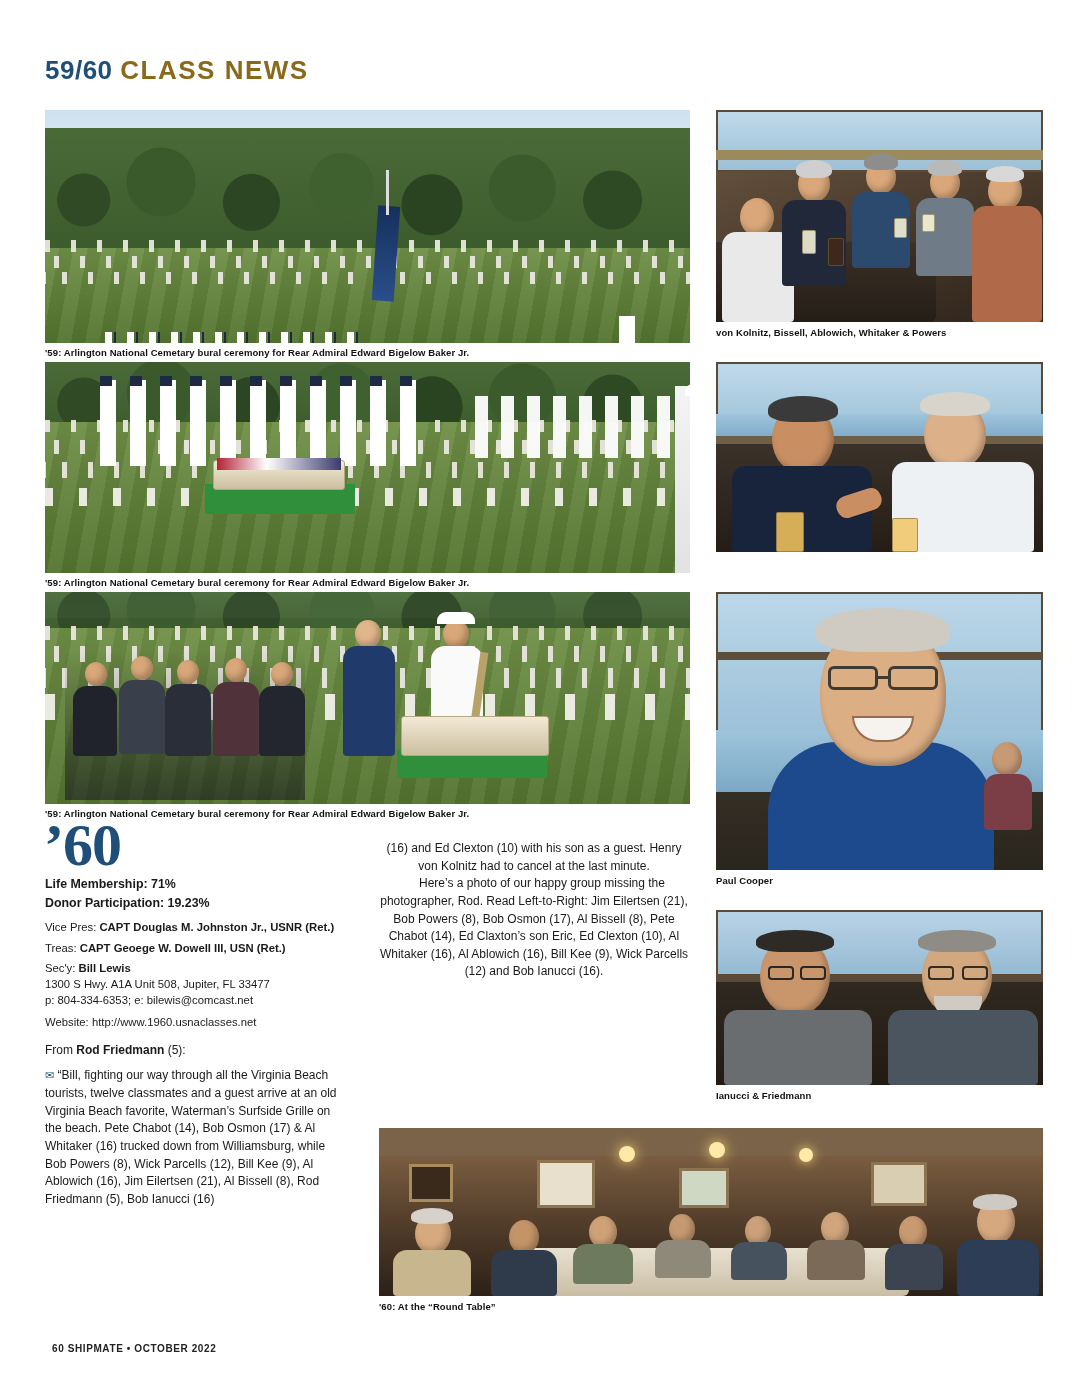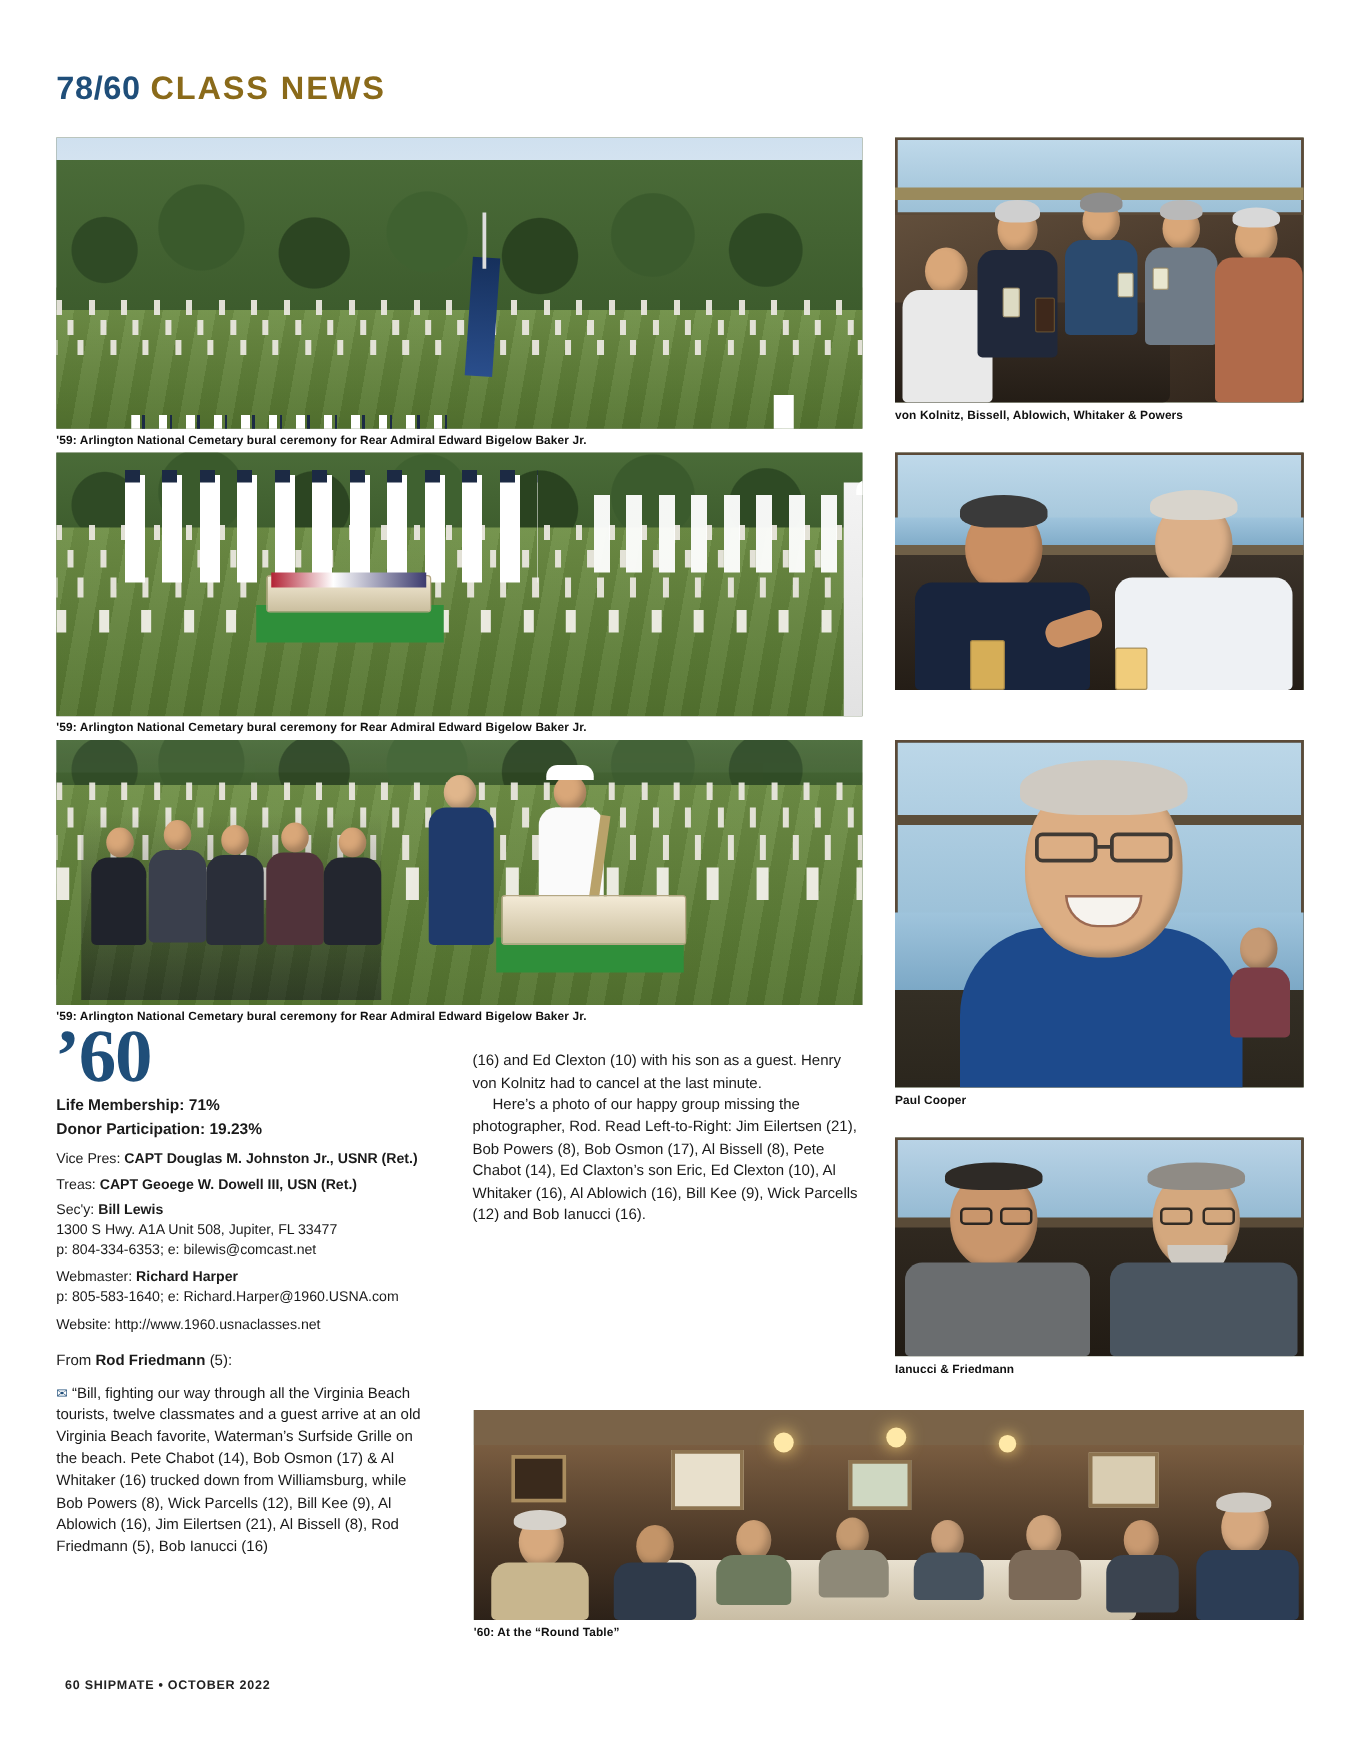--- a/index.html
+++ b/index.html
@@ -160,41 +160,41 @@
   .body-text { margin-top: 8px; font-size: 12px; line-height: 1.47; text-align: left; }
   .env { font-size: 11px; color: #1f4e79; }
 
   .col-right {
     position: absolute;
     left: 378px;
     top: 840px;
     width: 312px;
     font-size: 12px;
     line-height: 1.47;
-    text-align: left;
+    text-align: center;
   }
   .col-right p { margin: 0; }
   .col-right p.ind { text-indent: 16px; }
 
   
   #footer {
     position: absolute;
     left: 52px;
     bottom: 38px;
     font-size: 10px;
     font-weight: bold;
     letter-spacing: 0.6px;
     color: #222;
   }
 </style>
 </head>
 <body>
 
 <div id="page-header">
-  <span class="yr">78/60</span>
+  <span class="yr">59/60</span>
   <span class="cn">CLASS NEWS</span>
 </div>
 
 <div class="photo" style="left:45px; top:110px; width:645px; height:233px;">
   <div class="sky" style="height:120px;"></div>
   <div class="trees" style="top:18px; height:120px;"></div>
   <div class="lawn" style="top:138px; height:95px;"></div>
   <div class="stones" style="top:130px; height:12px;"></div>
   <div class="stones r2" style="top:146px; height:12px;"></div>
   <div class="stones r3" style="top:162px; height:12px;"></div>
@@ -412,25 +412,20 @@
     <span class="nm">CAPT Geoege W. Dowell III, USN (Ret.)</span>
   </div>
 
   <div class="officer">
     <span class="lbl">Sec'y:</span>
     <span class="nm">Bill Lewis</span>
     <div class="sub" style="white-space:pre-line;">1300 S Hwy. A1A Unit 508, Jupiter, FL 33477
 p: 804-334-6353; e: bilewis@comcast.net</div>
   </div>
 
-  <div class="officer">
-    <span class="lbl">Webmaster:</span>
-    <span class="nm">Richard Harper</span>
-    <div class="sub">p: 805-583-1640; e: Richard.Harper@1960.USNA.com</div>
-  </div>
 
   <div>
     <span>Website:</span>
     <span class="bold">http://www.1960.usnaclasses.net</span>
   </div>
 
   <div class="from-line">
     <span>From</span>
     <span class="nm">Rod Friedmann</span>
     <span>(5):</span>

